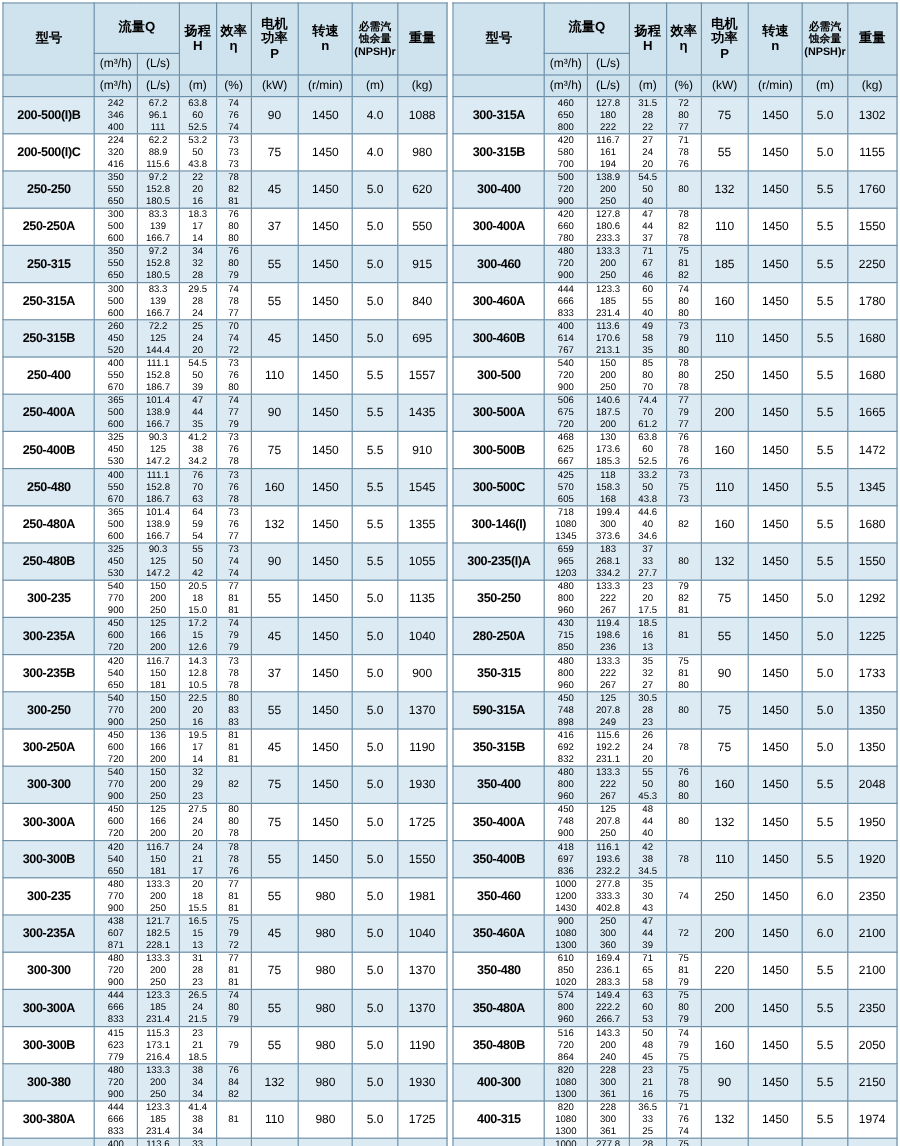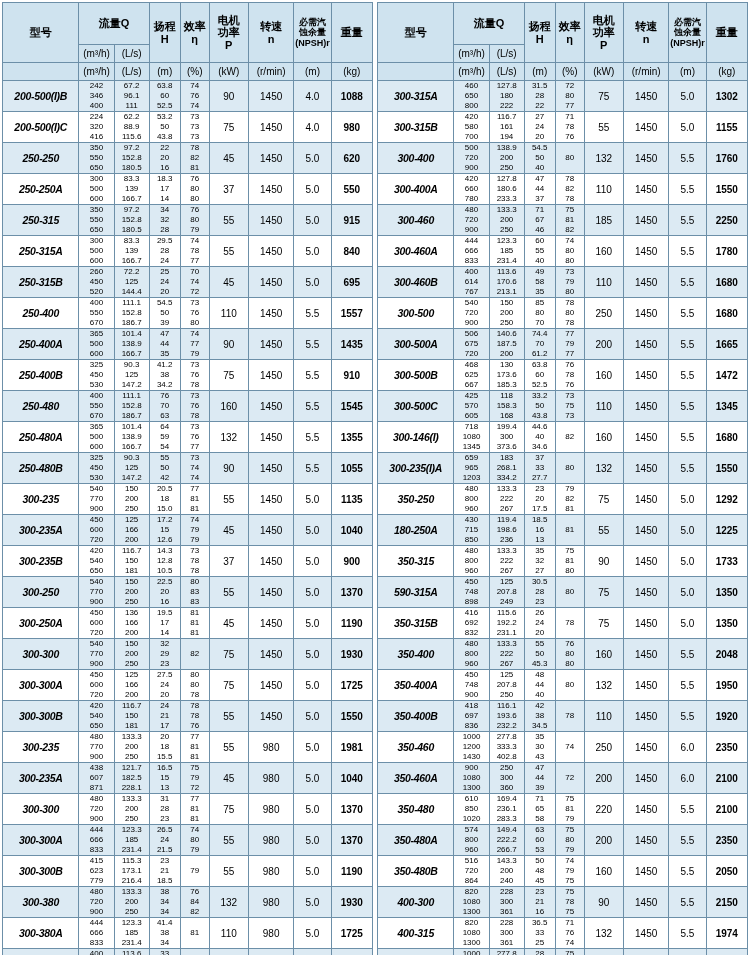--- a/index.html
+++ b/index.html
@@ -44,35 +44,34 @@
     height: 18px;
   }
   thead th.hmain { height: 42px; }
   tbody tr td { background: #dceaf3; }
   tbody tr.alt td { background: #ffffff; }
   td.model {
     font-size: 10.5px;
     font-weight: bold;
     white-space: nowrap;
     letter-spacing: -0.3px;
-    font-style: italic;
   }
   td.stack {
     font-size: 8px;
     line-height: 1.25;
     font-family: "Liberation Sans", sans-serif;
     padding: 1px 0;
     white-space: pre-line;
   }
   td.num {
     font-size: 10px;
   }
   td.numb {
     font-size: 10px;
-    font-weight: bold;
+    font-weight: normal;
   }
   .col-model { width: 74px; }
   .col-q1 { width: 34px; }
   .col-q2 { width: 34px; }
   .col-h  { width: 30px; }
   .col-e  { width: 28px; }
   .col-p  { width: 38px; }
   .col-n  { width: 44px; }
   .col-npsh { width: 36px; }
   .col-w { width: 40px; }
@@ -979,21 +978,21 @@
 17.5</td>
             <td class="stack">79
 82
 81</td>
             <td class="num">75</td>
             <td class="num">1450</td>
             <td class="num">5.0</td>
             <td class="numb">1292</td>
           </tr>
           <tr>
-            <td class="model">180-250A</td>
+            <td class="model">280-250A</td>
             <td class="stack">430
 715
 850</td>
             <td class="stack">119.4
 198.6
 236</td>
             <td class="stack">18.5
 16
 13</td>
             <td class="stack">81</td>

